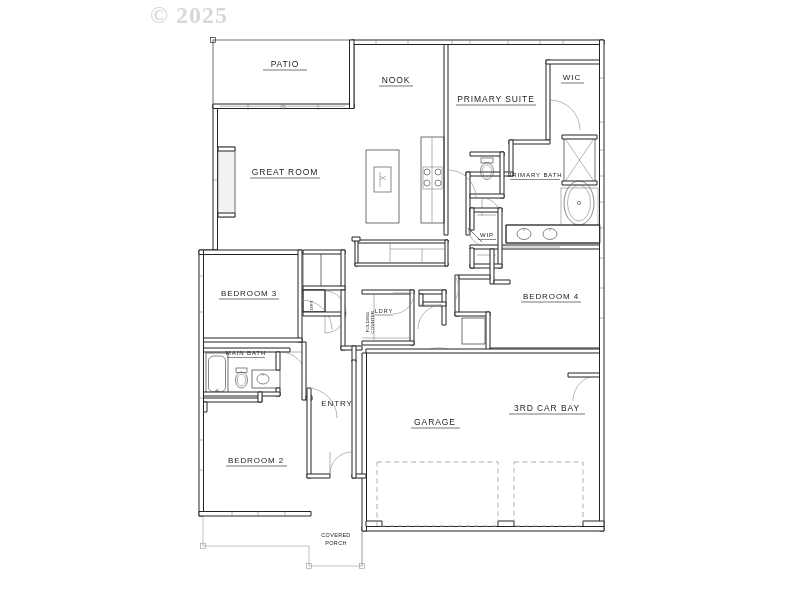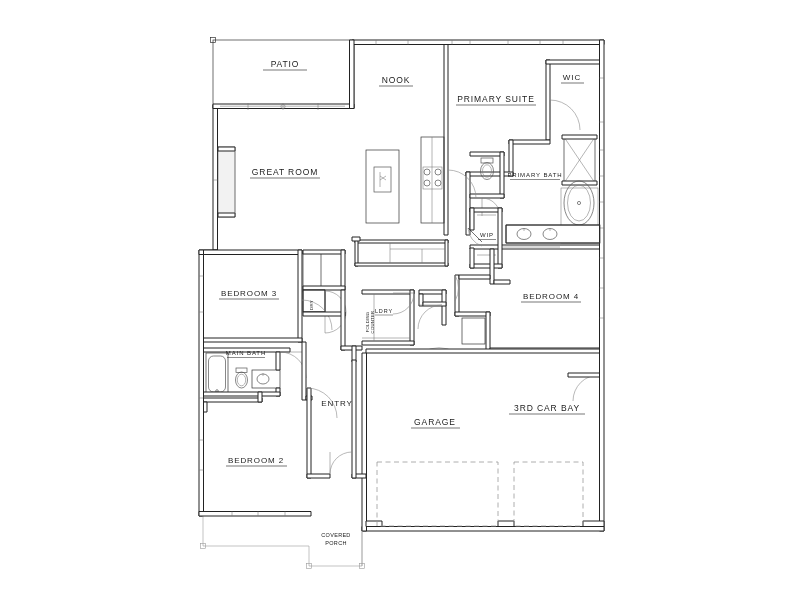--- a/index.html
+++ b/index.html
@@ -52,20 +52,21 @@
     fill: #1b1b1b;
     text-anchor: middle;
     letter-spacing: 0.3px;
   }
 </style>
 </head>
 <body>
 
 <div id="plan-root">
 
+  <div class="watermark">© 2025</div>
 
   <svg id="floorplan-svg" viewBox="0 0 800 600" xmlns="http://www.w3.org/2000/svg">
 
     <defs>
       <style>
         .w      { fill: none; stroke: #222222; stroke-width: 1.1; }
         .wthin  { fill: none; stroke: #333333; stroke-width: 0.7; }
         .wthick { fill: none; stroke: #1d1d1d; stroke-width: 1.6; }
         .fix    { fill: none; stroke: #555555; stroke-width: 0.7; }
         .fixlt  { fill: none; stroke: #777777; stroke-width: 0.55; }

